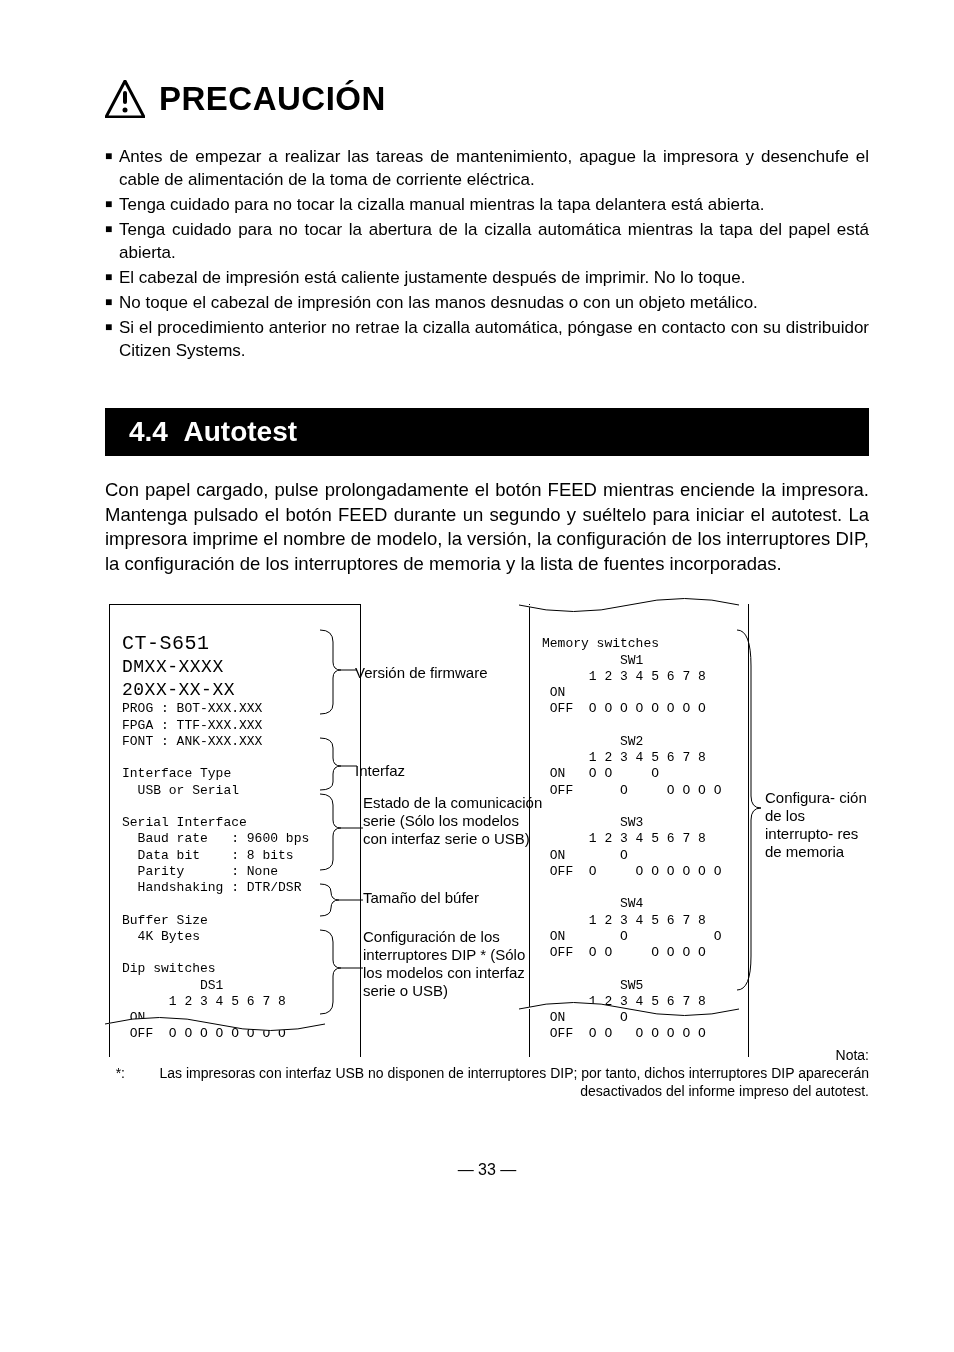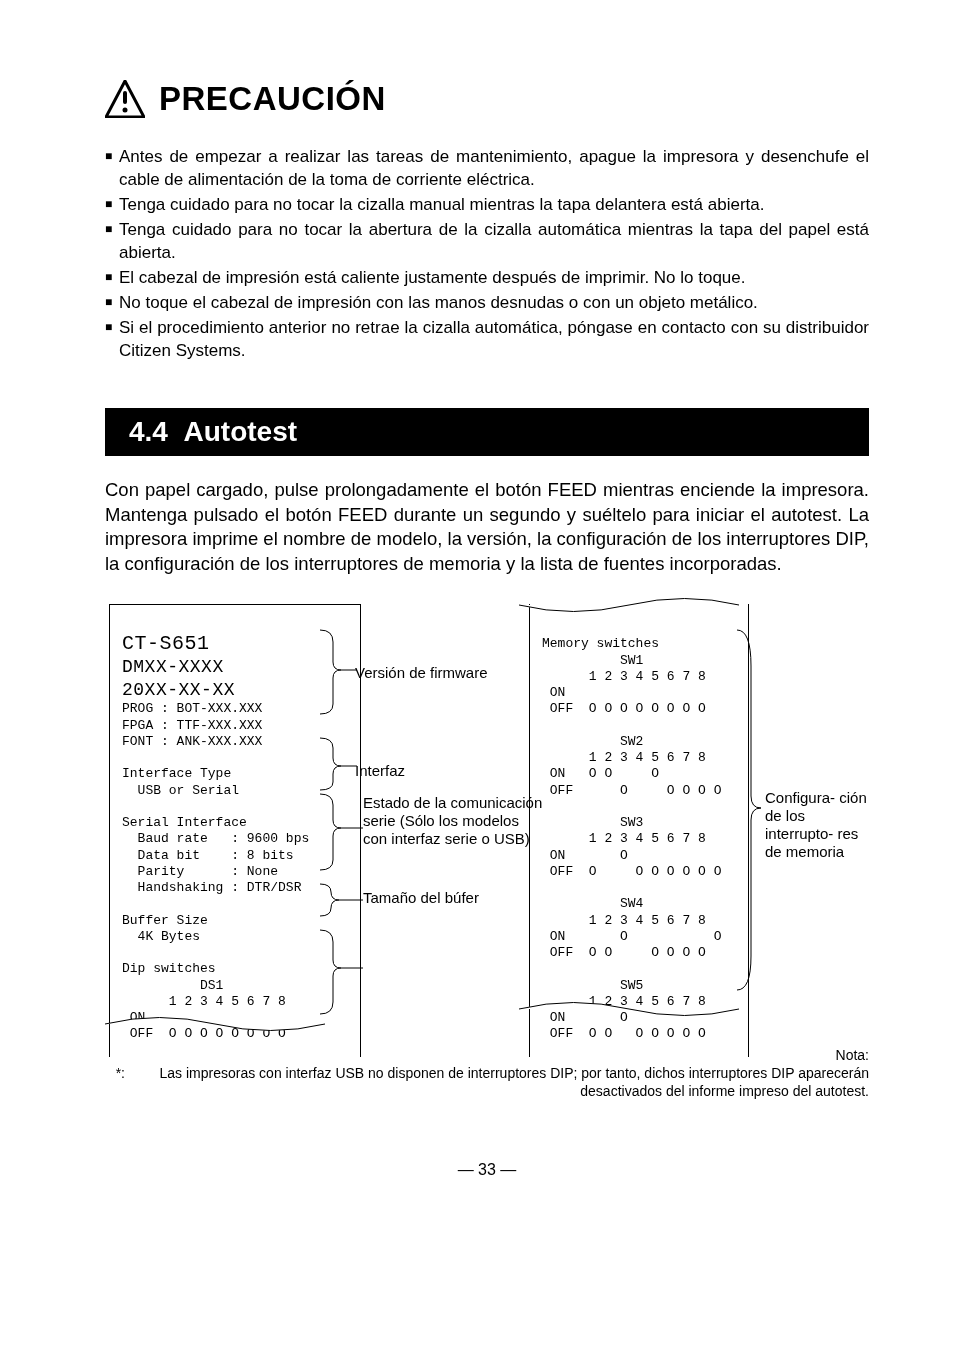--- a/index.html
+++ b/index.html
@@ -168,20 +168,21 @@
     </svg>
 
     <svg class="brace" style="left:628px; top:22px;" width="40" height="370">
       <path d="M4 4 Q 18 4 18 40 L 18 170 Q 18 182 28 182 Q 18 182 18 194 L 18 330 Q 18 364 4 364" fill="none" stroke="#000" stroke-width="1"></path>
     </svg>
 
     <div class="annot-label lbl-firmware">Versión de firmware</div>
     <div class="annot-label lbl-interfaz">Interfaz</div>
     <div class="annot-label lbl-estado">Estado de la comunicación serie (Sólo los modelos con interfaz serie o USB)</div>
     <div class="annot-label lbl-bufer">Tamaño del búfer</div>
+    <div class="annot-label lbl-dip">Configuración de los interruptores DIP * (Sólo los modelos con interfaz serie o USB)</div>
     <div class="annot-label lbl-memoria">Configura-
 ción de los interrupto-
 res de memoria</div>
 
   </div>
 
   <div class="note-block">
     <div>Nota:</div>
     <div class="note-line">
       <div class="note-marker">*:</div>

